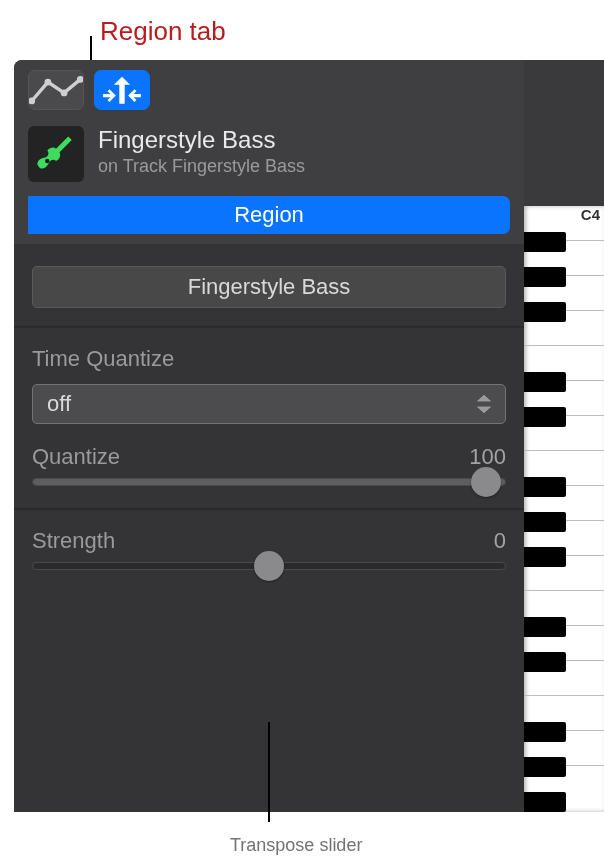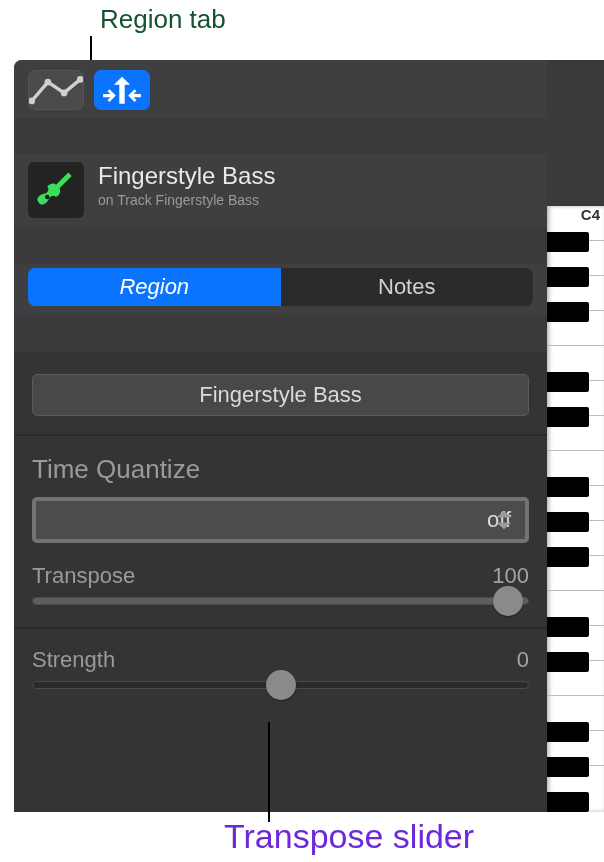--- a/index.html
+++ b/index.html
@@ -5,39 +5,39 @@
     * { box-sizing: border-box; margin: 0; padding: 0; }
     body {
       font-family: -apple-system, "Helvetica Neue", Arial, sans-serif;
       background: #fff;
       width: 604px;
       height: 862px;
       position: relative;
     }
     .annotation-top {
       position: absolute;
-      top: 4px;
+      top: 16px;
       left: 100px;
       font-size: 26px;
-      color: #14532d;
+      color: #b91c1c;
     }
     .annotation-line-top {
       position: absolute;
       top: 36px;
       left: 90px;
       width: 2px;
       height: 188px;
       background: #000;
     }
     .annotation-bottom {
       position: absolute;
       bottom: 6px;
-      left: 224px;
-      font-size: 34px;
-      color: #6d28d9;
+      left: 230px;
+      font-size: 18px;
+      color: #737373;
     }
     .annotation-line-bottom {
       position: absolute;
       bottom: 40px;
       left: 268px;
       width: 2px;
       height: 100px;
       background: #000;
     }
     .panel {
@@ -48,21 +48,20 @@
       bottom: 50px;
       background: #3a3a3c;
       border-radius: 8px 0 0 0;
       overflow: hidden;
       display: flex;
     }
     .left-col {
       flex: 1;
       display: flex;
       flex-direction: column;
-      gap: 36px;
     }
     .toolbar {
       display: flex;
       gap: 10px;
       padding: 10px 14px 8px;
       background: #3f3f41;
     }
     .tool-btn {
       width: 56px;
       height: 40px;
@@ -87,37 +86,37 @@
       background: #232324;
       margin-right: 14px;
       display: flex;
       align-items: center;
       justify-content: center;
       flex-shrink: 0;
     }
     .inst-icon svg { width: 42px; height: 42px; }
     .inst-text { flex: 1; }
     .inst-title { font-size: 24px; color: #e9e9ea; font-weight: 500; }
-    .inst-sub { font-size: 14px; color: #9a9a9c; margin-top: 2px; }
+    .inst-sub { font-size: 18px; color: #9a9a9c; margin-top: 2px; }
     .tabs {
       display: flex;
       padding: 4px 14px 10px;
       gap: 0;
       background: #3f3f41;
     }
     .tab {
       flex: 1;
       text-align: center;
       padding: 6px 0;
       font-size: 22px;
       color: #d0d0d2;
       background: #2b2b2d;
       cursor: pointer;
     }
-    .tab:first-child { border-radius: 7px 0 0 7px; font-style: italic; }
+    .tab:first-child { border-radius: 7px 0 0 7px; }
     .tab:last-child { border-radius: 0 7px 7px 0; }
     .tab.active { background: #0a74ff; color: #fff; }
     .body-area {
       flex: 1;
       background: #343436;
     }
     .section {
       border-top: 2px solid #2a2a2c;
       padding: 18px;
     }
@@ -126,29 +125,29 @@
     }
     .name-field {
       background: #484849;
       border: 1px solid #5a5a5c;
       border-radius: 5px;
       padding: 7px 14px;
       text-align: center;
       color: #d9d9db;
       font-size: 22px;
     }
-    .label-text { font-size: 26px; color: #9a9a9c; margin-bottom: 10px; }
+    .label-text { font-size: 22px; color: #9a9a9c; margin-bottom: 10px; }
     .dropdown {
       background: #4c4c4e;
-      border: 4px solid #737373;
+      border: 1px solid #737373;
       border-radius: 5px;
       padding: 6px 14px;
       color: #d9d9db;
       font-size: 22px;
-      text-align: right;
+      text-align: left;
       position: relative;
       cursor: pointer;
       margin-top: 12px;
     }
     .dropdown::after {
       content: "";
       position: absolute;
       right: 14px;
       top: 50%;
       transform: translateY(-50%);
@@ -186,21 +185,21 @@
       top: 50%;
       width: 30px;
       height: 30px;
       border-radius: 50%;
       background: #8a8a8c;
       transform: translate(-50%, -50%);
       box-shadow: 0 1px 2px rgba(0,0,0,.4);
       cursor: grab;
     }
     .piano {
-      width: 57px;
+      width: 80px;
       flex-shrink: 0;
       background: #fff;
       position: relative;
       box-shadow: inset 2px 0 4px rgba(0,0,0,.3);
       margin-top: 146px;
     }
     .white-key {
       height: 35px;
       border-bottom: 1px solid #bbb;
       position: relative;
@@ -258,35 +257,34 @@
         </svg>
       </div>
       <div class="inst-text">
         <div class="inst-title">Fingerstyle Bass</div>
         <div class="inst-sub">on Track Fingerstyle Bass</div>
       </div>
     </div>
 
     <div class="tabs">
       <div class="tab active">Region</div>
-      <div class="tab">Notes</div>
     </div>
 
     <div class="body-area">
 
       <div class="region-name-row">
         <div class="name-field">Fingerstyle Bass</div>
       </div>
 
       <div class="section">
         <div class="label-text">Time Quantize</div>
         <div class="dropdown">off</div>
 
         <div class="label-row">
-          <span>Transpose</span>
+          <span>Quantize</span>
           <span class="val">100</span>
         </div>
         <div class="slider-track">
           <div class="slider-fill" style="width:100%"></div>
           <div class="slider-thumb" style="left:96%"></div>
         </div>
       </div>
 
       <div class="section">
         <div class="label-row" style="margin-top:0">

